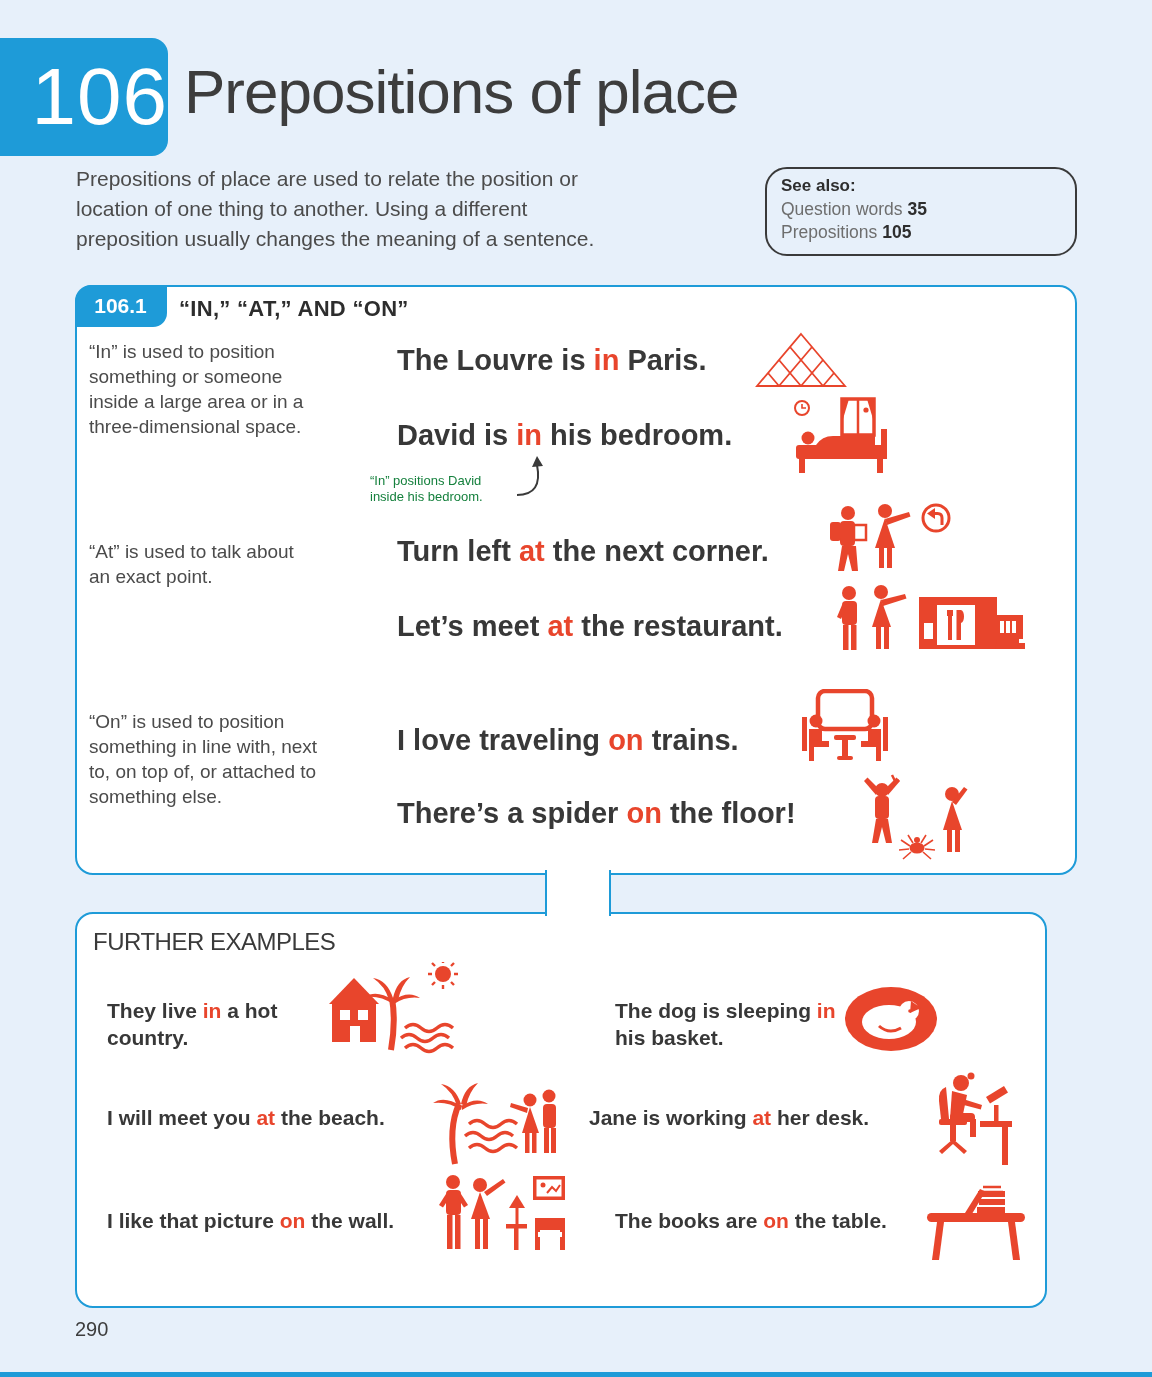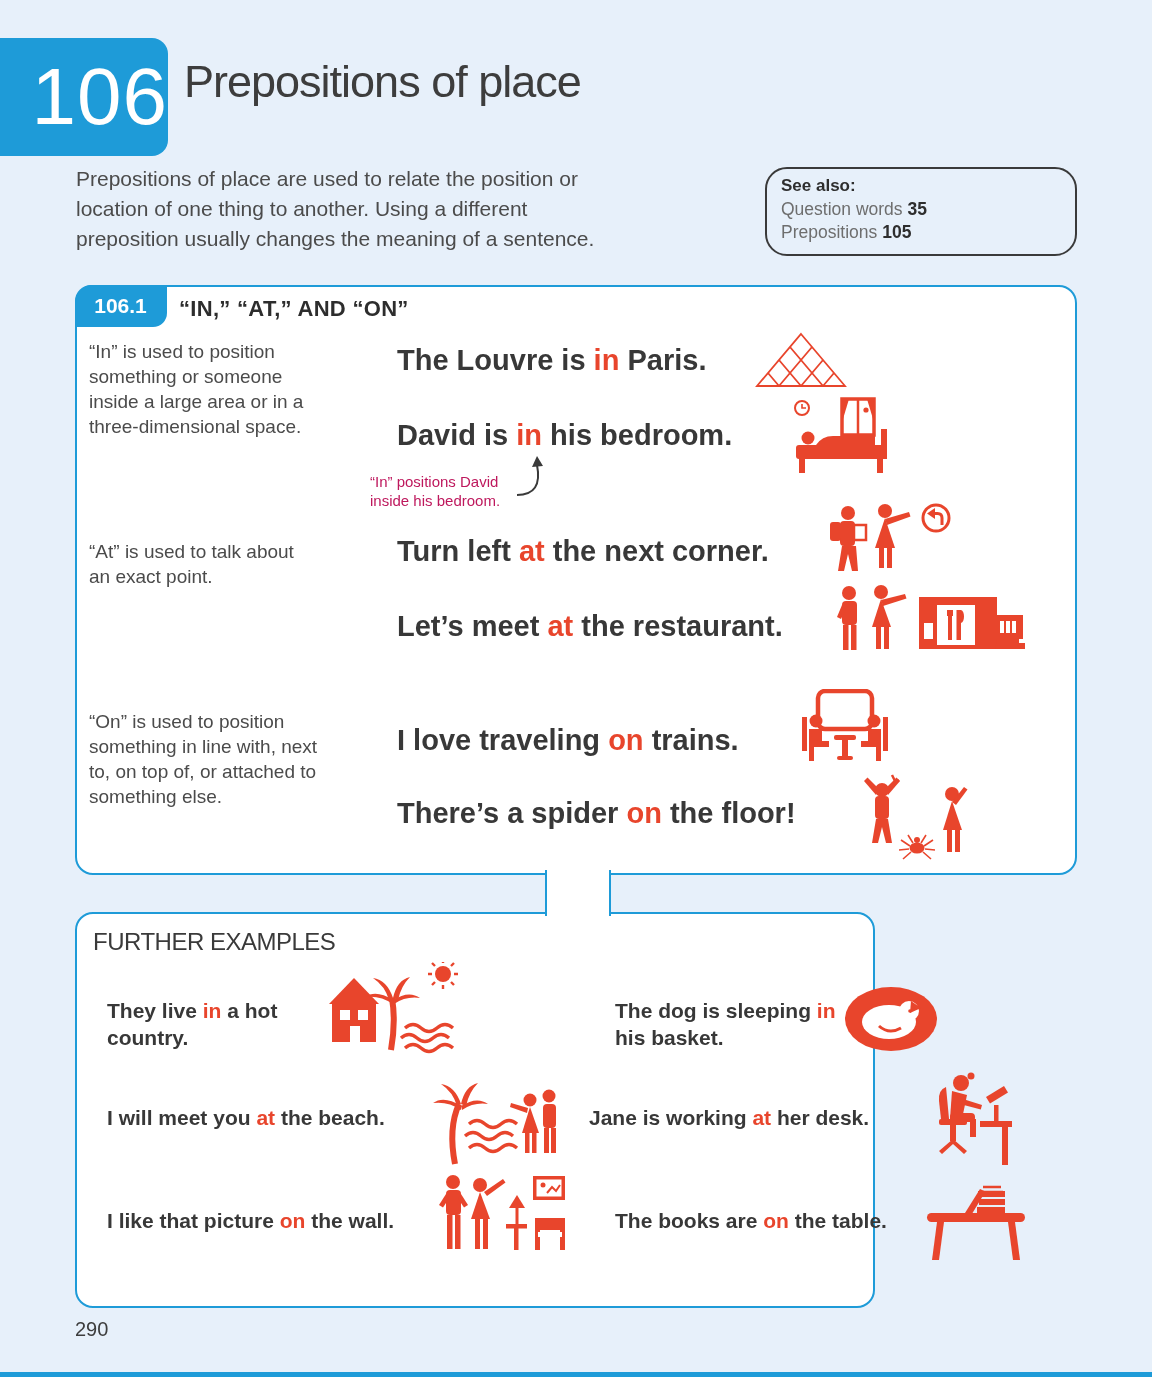--- a/index.html
+++ b/index.html
@@ -21,41 +21,41 @@
   .chapter-tab{
     position:absolute;left:0;top:38px;width:168px;height:118px;
     background:var(--blue);
     border-radius:0 16px 16px 0;
     color:#fff;font-size:80px;font-weight:300;
     display:flex;align-items:center;justify-content:flex-end;
     letter-spacing:1px;
   }
   .page-title{
     position:absolute;left:184px;top:56px;
-    font-size:45px;font-weight:300;color:#3d3d3d;letter-spacing:-1px;
+    font-size:62px;font-weight:300;color:#3d3d3d;letter-spacing:-1px;
   }
   .intro{
     position:absolute;left:76px;top:164px;width:558px;
     font-size:21px;line-height:1.43;color:var(--gray);
   }
   .see-also{
     position:absolute;left:765px;top:167px;width:312px;
     border:2px solid #3a3a3a;border-radius:22px;
     padding:7px 14px 10px 14px;
   }
   .see-also .sa-title{font-size:17px;font-weight:bold;color:#2e2e2e;margin-bottom:2px;}
   .see-also .sa-item{font-size:17.5px;color:#6e6e6e;line-height:1.3;}
   .see-also .sa-item b{color:#2e2e2e;margin-top:11px;}
   
   .panel{
     position:absolute;background:#fff;
     border:2.5px solid var(--blue);border-radius:18px;
   }
   #panel-main{left:75px;top:285px;width:1002px;height:590px;}
-  #panel-further{left:75px;top:912px;width:800px;height:396px;}
+  #panel-further{left:75px;top:912px;width:972px;height:396px;}
   .bridge{
     position:absolute;left:545px;top:870px;width:66px;height:46px;
     background:#fff;border-left:2.5px solid var(--blue);border-right:2.5px solid var(--blue);
     z-index:5;
   }
   .section-tab{
     position:absolute;left:-2.5px;top:-2.5px;width:92px;height:42px;
     background:var(--blue);border-radius:16px 0 14px 0;
     color:#fff;font-size:21px;font-weight:bold;
     display:flex;align-items:center;justify-content:center;text-align:center;
@@ -74,21 +74,21 @@
   }
   .sentence{
     position:absolute;font-size:29px;font-weight:bold;color:var(--dark);white-space:nowrap;
   }
   .sentence .prep, .fe-sentence .prep{color:var(--red);}
   .fe-sentence{
     position:absolute;font-size:21px;font-weight:bold;color:var(--dark);line-height:1.3;
   }
   .annotation{
     position:absolute;left:293px;top:186px;width:170px;
-    font-size:15px;color:#be185d;line-height:1.25;
+    font-size:13px;color:#15803d;line-height:1.25;
   }
   .arrow-wrap{position:absolute;left:438px;top:168px;}
   .icon{position:absolute;line-height:0;}
   .page-number{
     position:absolute;left:75px;top:1318px;
     font-size:20px;color:#3d3d3d;
   }
   .bottom-bar{
     position:absolute;left:0;bottom:0;width:1152px;height:5px;background:var(--blue);
   }

